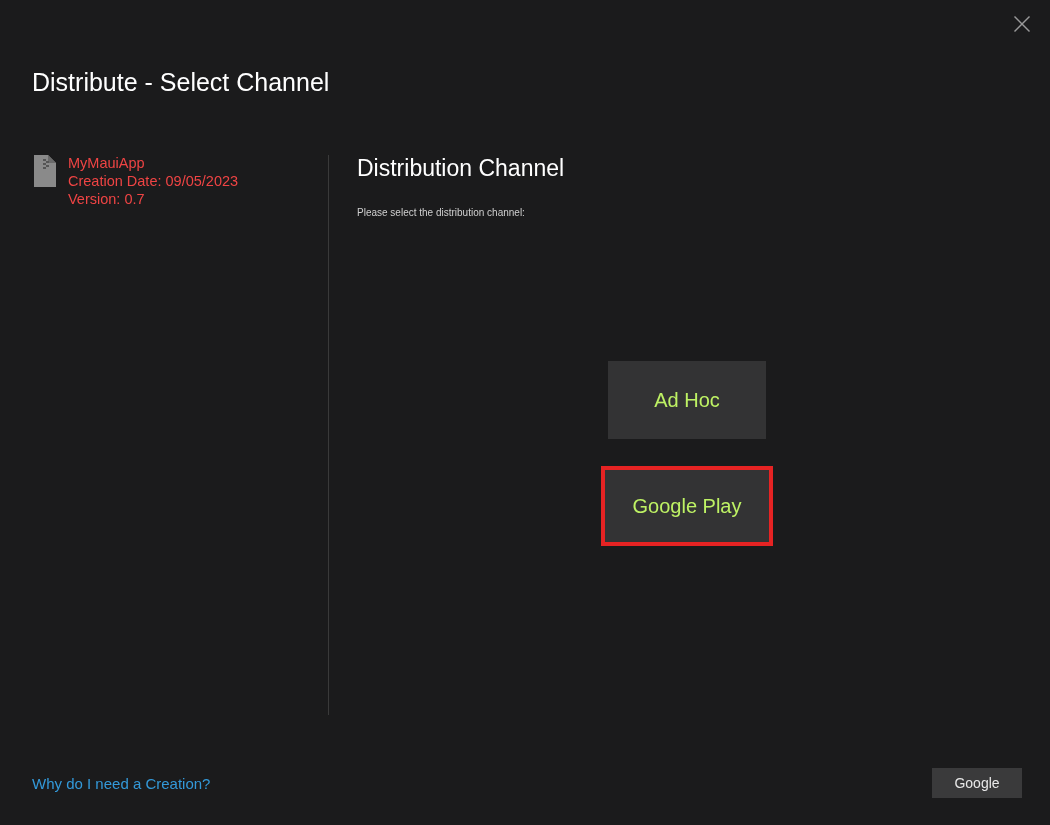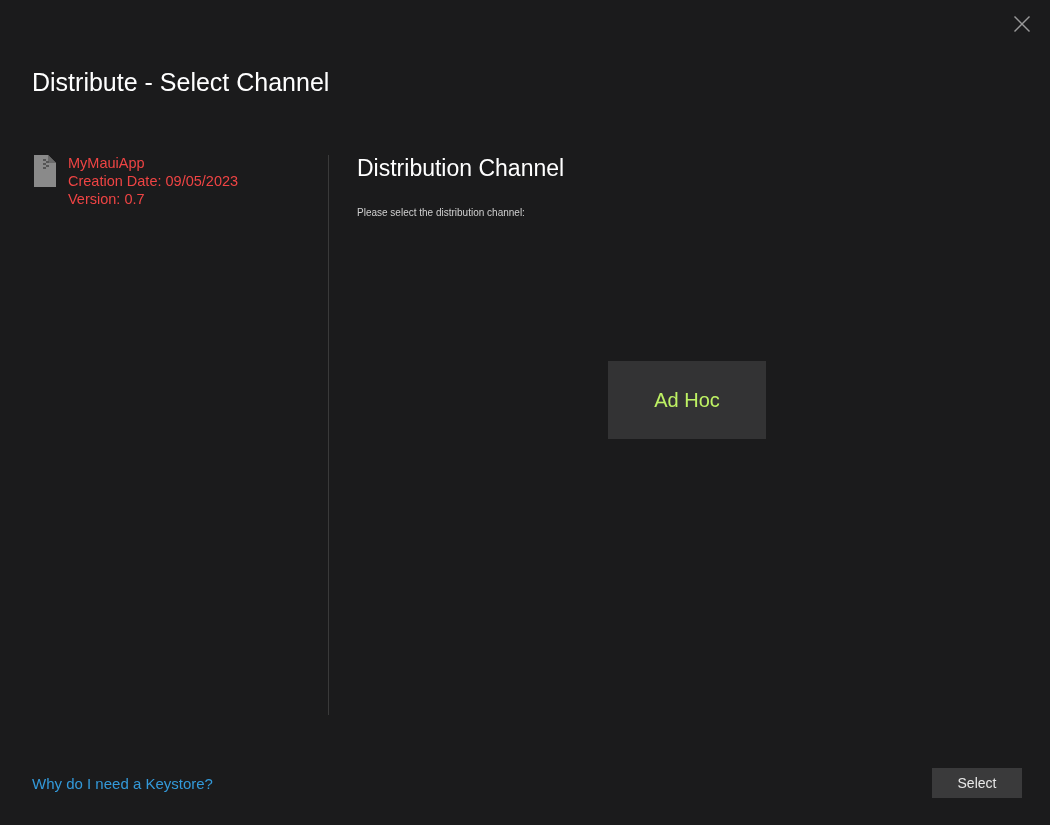--- a/index.html
+++ b/index.html
@@ -222,18 +222,21 @@
 <div class="divider"></div>
 
 <div class="right-panel">
   <div class="section-heading">Distribution Channel</div>
   <div class="instruction">Please select the distribution channel:</div>
 
   <div class="channel-buttons">
     <div class="channel-btn-wrap">
       <button class="channel-btn">Ad Hoc</button>
     </div>
+    <div class="channel-btn-wrap highlighted">
+      <button class="channel-btn">Google Play</button>
+    </div>
   </div>
 </div>
 
-<a class="help-link">Why do I need a Keystore?</a>
-
-<button class="cancel-btn">Select</button>
+<a class="help-link">Why do I need a Creation?</a>
+
+<button class="cancel-btn">Google</button>
 
 </body></html>

